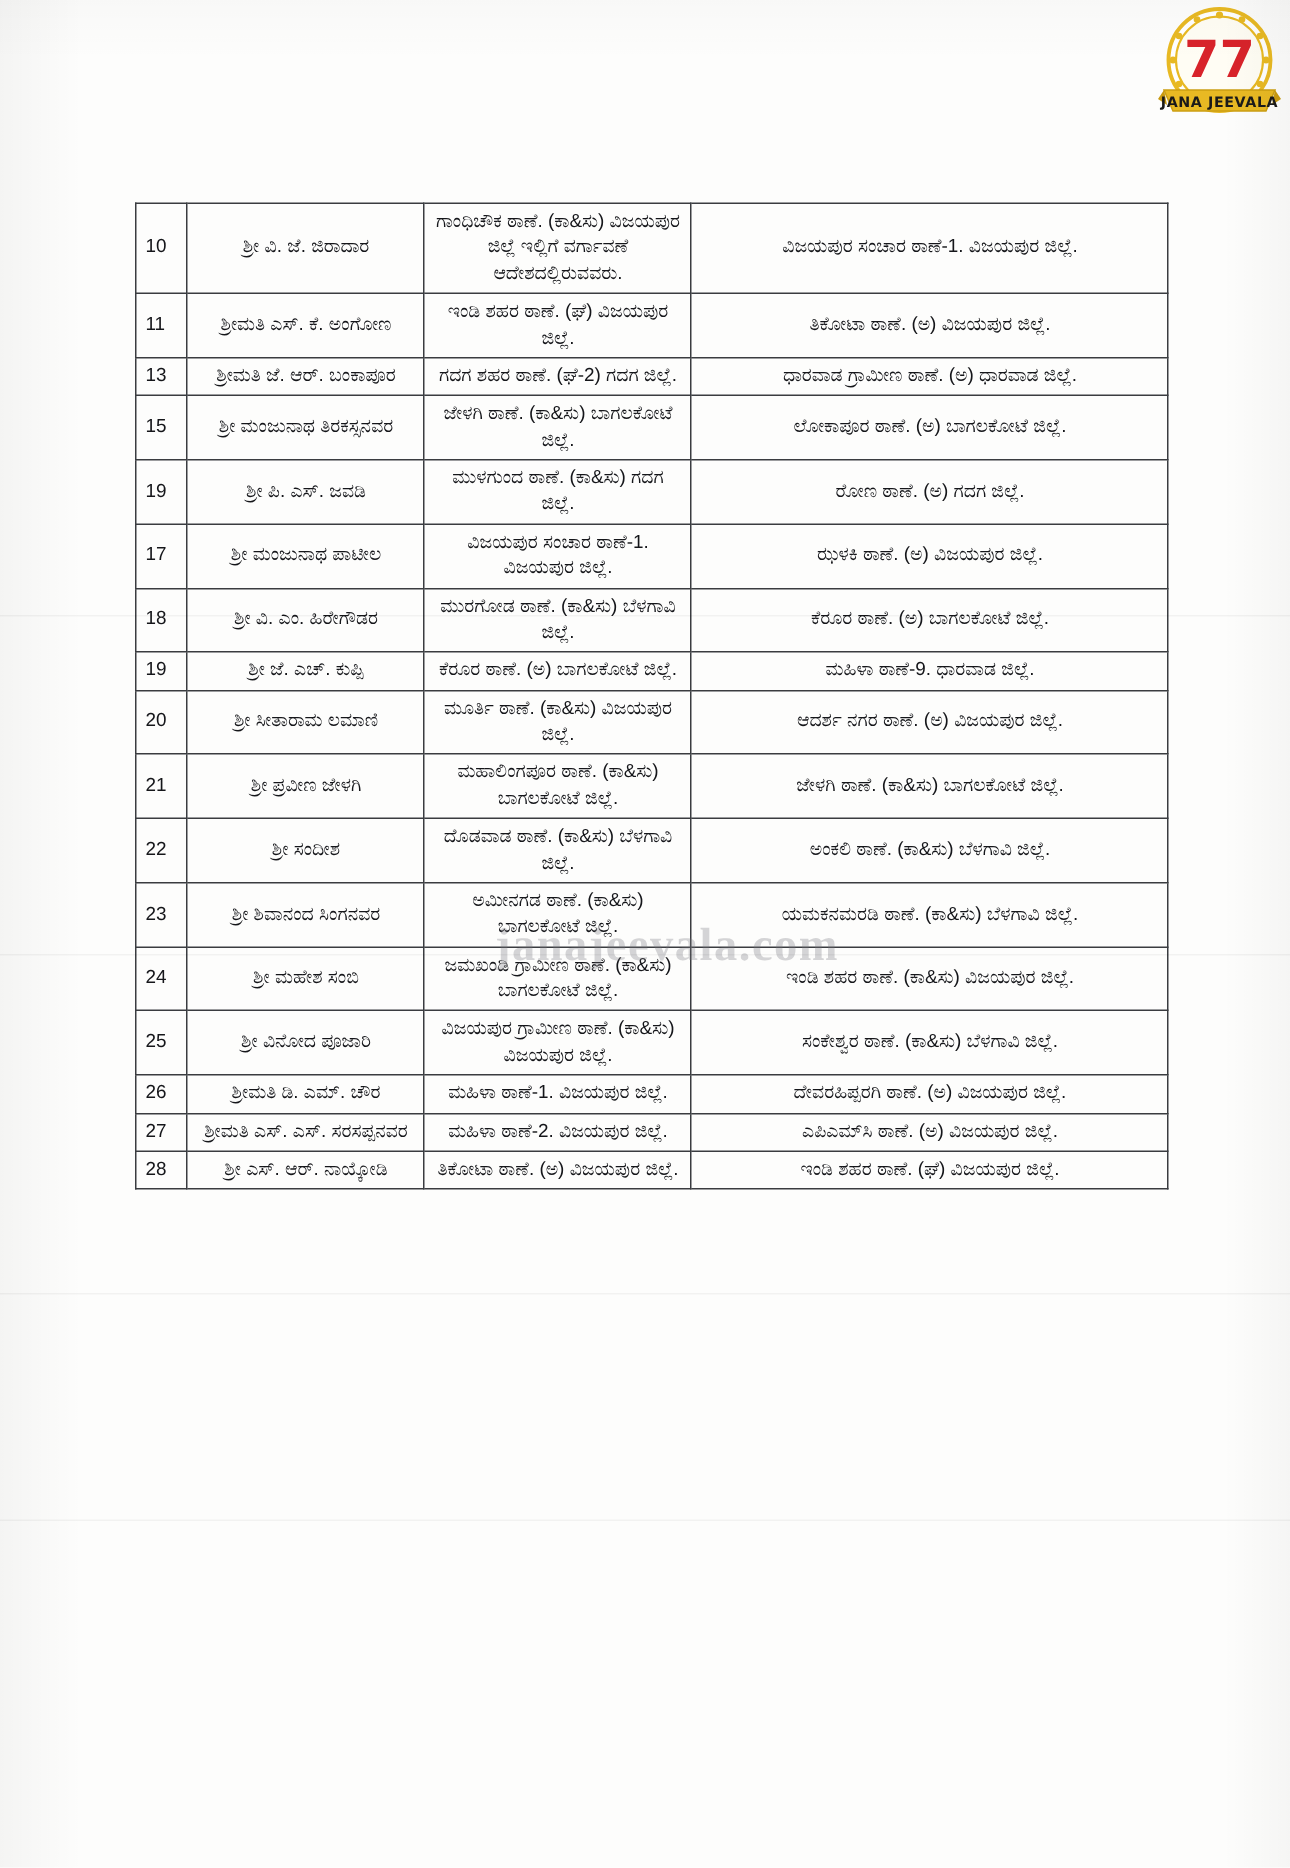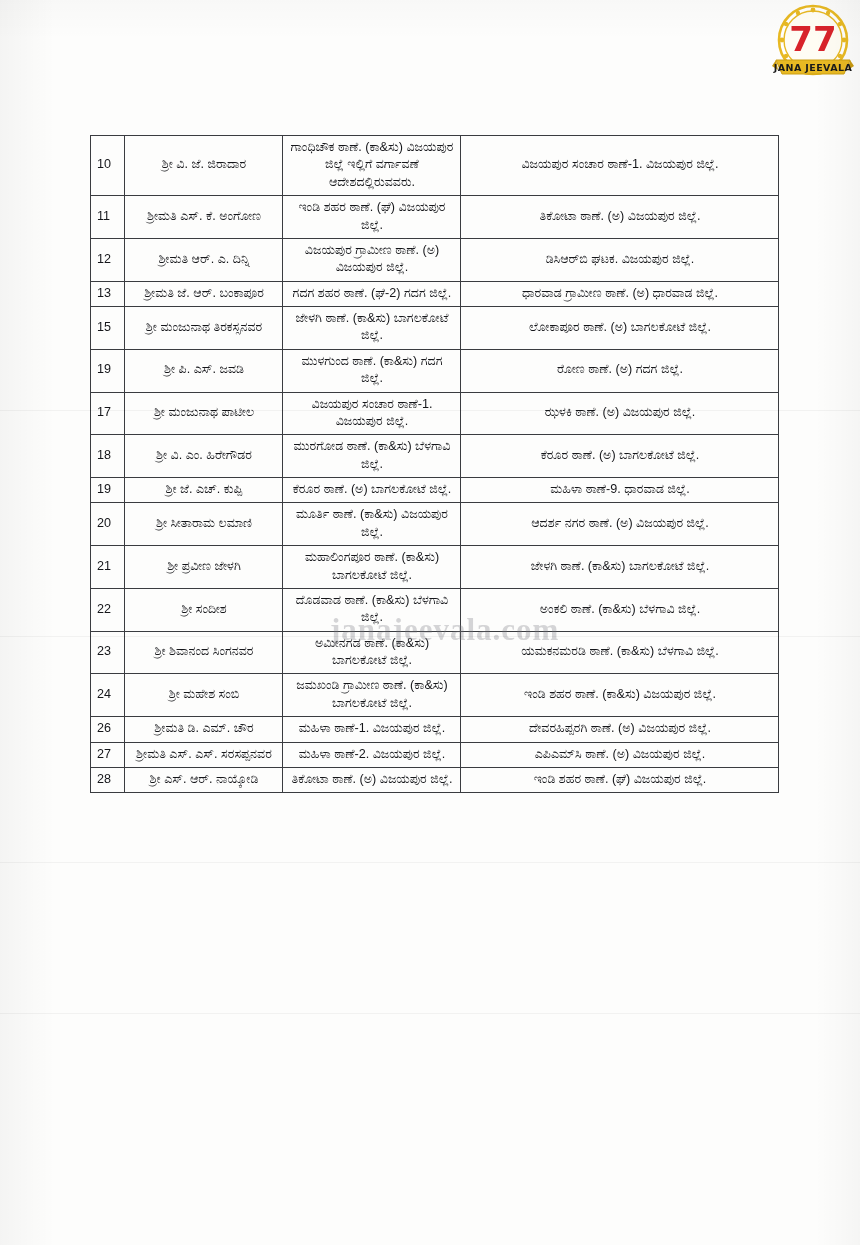--- a/index.html
+++ b/index.html
@@ -160,26 +160,20 @@
         <td class="from">ಗಾಂಧಿಚೌಕ ಠಾಣೆ. (ಕಾ&amp;ಸು) ವಿಜಯಪುರ ಜಿಲ್ಲೆ ಇಲ್ಲಿಗೆ ವರ್ಗಾವಣೆ ಆದೇಶದಲ್ಲಿರುವವರು.</td>
         <td class="to">ವಿಜಯಪುರ ಸಂಚಾರ ಠಾಣೆ-1. ವಿಜಯಪುರ ಜಿಲ್ಲೆ.</td>
       </tr>
       <tr>
         <td class="sl">11</td>
         <td class="name">ಶ್ರೀಮತಿ ಎಸ್. ಕೆ. ಅಂಗೋಣ</td>
         <td class="from">ಇಂಡಿ ಶಹರ ಠಾಣೆ. (ಘೆ) ವಿಜಯಪುರ ಜಿಲ್ಲೆ.</td>
         <td class="to">ತಿಕೋಟಾ ಠಾಣೆ. (ಅ) ವಿಜಯಪುರ ಜಿಲ್ಲೆ.</td>
       </tr>
       <tr>
-        <td class="sl">12</td>
-        <td class="name">ಶ್ರೀಮತಿ ಆರ್. ಎ. ದಿನ್ನಿ</td>
-        <td class="from">ವಿಜಯಪುರ ಗ್ರಾಮೀಣ ಠಾಣೆ. (ಅ) ವಿಜಯಪುರ ಜಿಲ್ಲೆ.</td>
-        <td class="to">ಡಿಸಿಆರ್‌ಬಿ ಘಟಕ. ವಿಜಯಪುರ ಜಿಲ್ಲೆ.</td>
-      </tr>
-      <tr>
         <td class="sl">13</td>
         <td class="name">ಶ್ರೀಮತಿ ಜೆ. ಆರ್. ಬಂಕಾಪೂರ</td>
         <td class="from">ಗದಗ ಶಹರ ಠಾಣೆ. (ಘೆ-2) ಗದಗ ಜಿಲ್ಲೆ.</td>
         <td class="to">ಧಾರವಾಡ ಗ್ರಾಮೀಣ ಠಾಣೆ. (ಅ) ಧಾರವಾಡ ಜಿಲ್ಲೆ.</td>
       </tr>
       <tr>
         <td class="sl">15</td>
         <td class="name">ಶ್ರೀ ಮಂಜುನಾಥ ತಿರಕಸ್ಸನವರ</td>
         <td class="from">ಜೇಳಗಿ ಠಾಣೆ. (ಕಾ&amp;ಸು) ಬಾಗಲಕೋಟೆ ಜಿಲ್ಲೆ.</td>
         <td class="to">ಲೋಕಾಪೂರ ಠಾಣೆ. (ಅ) ಬಾಗಲಕೋಟೆ ಜಿಲ್ಲೆ.</td>
@@ -230,20 +224,26 @@
         <td class="sl">23</td>
         <td class="name">ಶ್ರೀ ಶಿವಾನಂದ ಸಿಂಗನವರ</td>
         <td class="from">ಅಮೀನಗಡ ಠಾಣೆ. (ಕಾ&amp;ಸು) ಬಾಗಲಕೋಟೆ ಜಿಲ್ಲೆ.</td>
         <td class="to">ಯಮಕನಮರಡಿ ಠಾಣೆ. (ಕಾ&amp;ಸು) ಬೆಳಗಾವಿ ಜಿಲ್ಲೆ.</td>
       </tr>
       <tr>
         <td class="sl">24</td>
         <td class="name">ಶ್ರೀ ಮಹೇಶ ಸಂಬಿ</td>
         <td class="from">ಜಮಖಂಡಿ ಗ್ರಾಮೀಣ ಠಾಣೆ. (ಕಾ&amp;ಸು) ಬಾಗಲಕೋಟೆ ಜಿಲ್ಲೆ.</td>
         <td class="to">ಇಂಡಿ ಶಹರ ಠಾಣೆ. (ಕಾ&amp;ಸು) ವಿಜಯಪುರ ಜಿಲ್ಲೆ.</td>
+      </tr>
+      <tr>
+        <td class="sl">25</td>
+        <td class="name">ಶ್ರೀ ವಿನೋದ ಪೂಜಾರಿ</td>
+        <td class="from">ವಿಜಯಪುರ ಗ್ರಾಮೀಣ ಠಾಣೆ. (ಕಾ&amp;ಸು) ವಿಜಯಪುರ ಜಿಲ್ಲೆ.</td>
+        <td class="to">ಸಂಕೇಶ್ವರ ಠಾಣೆ. (ಕಾ&amp;ಸು) ಬೆಳಗಾವಿ ಜಿಲ್ಲೆ.</td>
       </tr>
       <tr>
         <td class="sl">26</td>
         <td class="name">ಶ್ರೀಮತಿ ಡಿ. ಎಮ್. ಚೌರ</td>
         <td class="from">ಮಹಿಳಾ ಠಾಣೆ-1. ವಿಜಯಪುರ ಜಿಲ್ಲೆ.</td>
         <td class="to">ದೇವರಹಿಪ್ಪರಗಿ ಠಾಣೆ. (ಅ) ವಿಜಯಪುರ ಜಿಲ್ಲೆ.</td>
       </tr>
       <tr>
         <td class="sl">27</td>
         <td class="name">ಶ್ರೀಮತಿ ಎಸ್. ಎಸ್. ಸರಸಪ್ಪನವರ</td>

